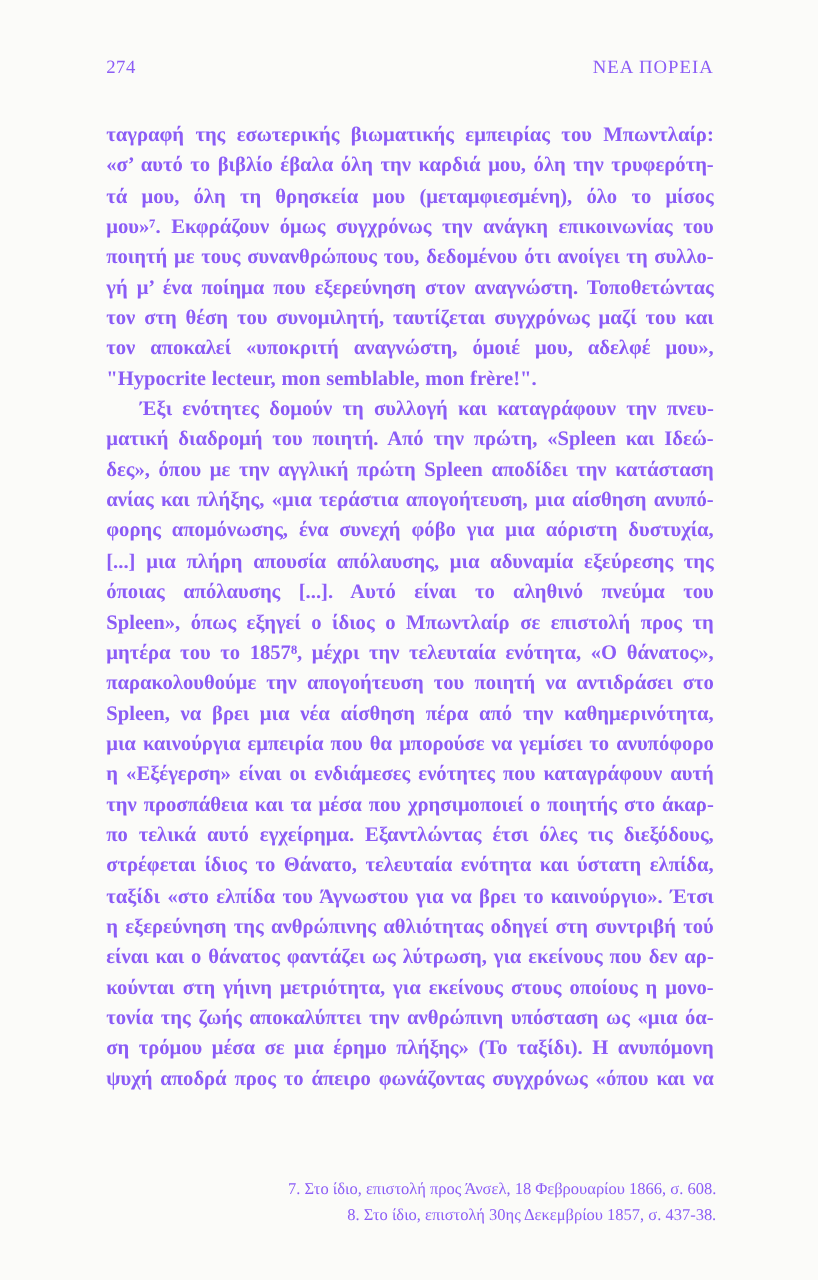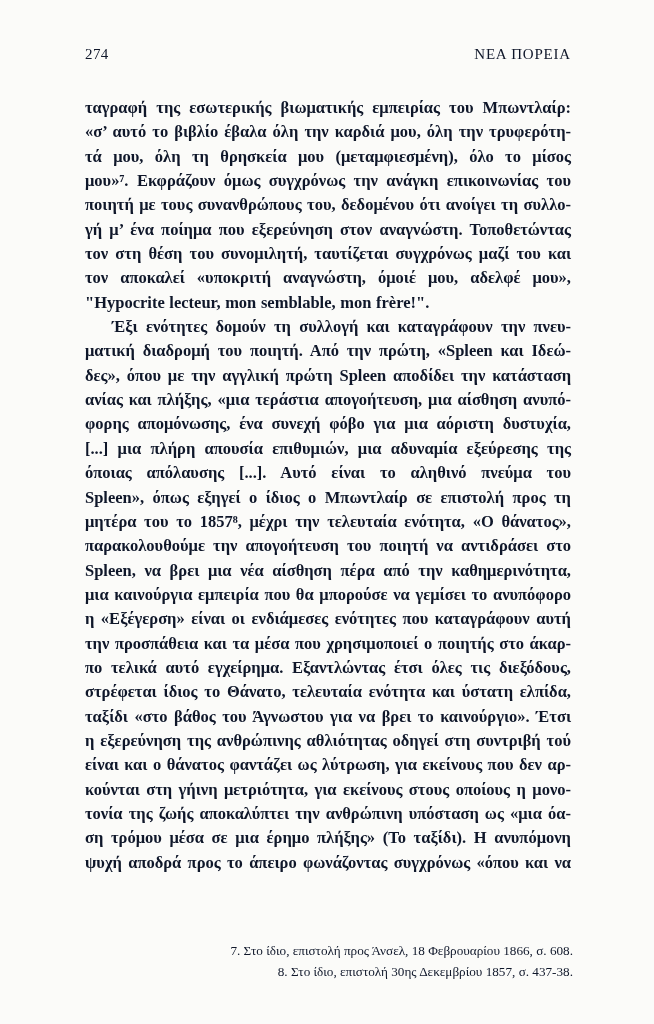--- a/index.html
+++ b/index.html
@@ -6,21 +6,21 @@
     margin: 0;
     padding: 0;
     background: #e8e8e6;
   }
   .page {
     position: relative;
     width: 654px;
     height: 1024px;
     margin: 0 auto;
     background: #fbfbf9;
-    color: #0f172a;
+    color: #8b5cf6;
     font-family: "Liberation Serif", "DejaVu Serif", serif;
     overflow: hidden;
   }
   .running-head {
     position: absolute;
     top: 46px;
     left: 85px;
     width: 486px;
     display: flex;
     justify-content: space-between;
@@ -88,32 +88,32 @@
     <div class="line">ποιητή με τους συνανθρώπους του, δεδομένου ότι ανοίγει τη συλλο-</div>
     <div class="line">γή μ’ ένα ποίημα που εξερεύνηση στον αναγνώστη. Τοποθετώντας</div>
     <div class="line">τον στη θέση του συνομιλητή, ταυτίζεται συγχρόνως μαζί του και</div>
     <div class="line">τον αποκαλεί «υποκριτή αναγνώστη, όμοιέ μου, αδελφέ μου»,</div>
     <div class="line para-end">"Hypocrite lecteur, mon semblable, mon frère!".</div>
     <div class="line indent">Έξι ενότητες δομούν τη συλλογή και καταγράφουν την πνευ-</div>
     <div class="line">ματική διαδρομή του ποιητή. Από την πρώτη, «Spleen και Ιδεώ-</div>
     <div class="line">δες», όπου με την αγγλική πρώτη Spleen αποδίδει την κατάσταση</div>
     <div class="line">ανίας και πλήξης, «μια τεράστια απογοήτευση, μια αίσθηση ανυπό-</div>
     <div class="line">φορης απομόνωσης, ένα συνεχή φόβο για μια αόριστη δυστυχία,</div>
-    <div class="line">[...] μια πλήρη απουσία επιθυμιών, μια αδυναμία εξεύρεσης της</div>
+    <div class="line">[...] μια πλήρη απουσία απόλαυσης, μια αδυναμία εξεύρεσης της</div>
     <div class="line">όποιας απόλαυσης [...]. Αυτό είναι το αληθινό πνεύμα του</div>
     <div class="line">Spleen», όπως εξηγεί ο ίδιος ο Μπωντλαίρ σε επιστολή προς τη</div>
     <div class="line">μητέρα του το 1857⁸, μέχρι την τελευταία ενότητα, «Ο θάνατος»,</div>
     <div class="line">παρακολουθούμε την απογοήτευση του ποιητή να αντιδράσει στο</div>
     <div class="line">Spleen, να βρει μια νέα αίσθηση πέρα από την καθημερινότητα,</div>
     <div class="line">μια καινούργια εμπειρία που θα μπορούσε να γεμίσει το ανυπόφορο</div>
     <div class="line">η «Εξέγερση» είναι οι ενδιάμεσες ενότητες που καταγράφουν αυτή</div>
     <div class="line">την προσπάθεια και τα μέσα που χρησιμοποιεί ο ποιητής στο άκαρ-</div>
     <div class="line">πο τελικά αυτό εγχείρημα. Εξαντλώντας έτσι όλες τις διεξόδους,</div>
     <div class="line">στρέφεται ίδιος το Θάνατο, τελευταία ενότητα και ύστατη ελπίδα,</div>
-    <div class="line">ταξίδι «στο βάθος του Άγνωστου για να βρει το καινούργιο». Έτσι</div>
+    <div class="line">ταξίδι «στο ελπίδα του Άγνωστου για να βρει το καινούργιο». Έτσι</div>
     <div class="line">η εξερεύνηση της ανθρώπινης αθλιότητας οδηγεί στη συντριβή τού</div>
     <div class="line">είναι και ο θάνατος φαντάζει ως λύτρωση, για εκείνους που δεν αρ-</div>
     <div class="line">κούνται στη γήινη μετριότητα, για εκείνους στους οποίους η μονο-</div>
     <div class="line">τονία της ζωής αποκαλύπτει την ανθρώπινη υπόσταση ως «μια όα-</div>
     <div class="line">ση τρόμου μέσα σε μια έρημο πλήξης» (Το ταξίδι). Η ανυπόμονη</div>
     <div class="line">ψυχή αποδρά προς το άπειρο φωνάζοντας συγχρόνως «όπου και να</div>
   </div>
 
   <div class="footnotes">
     <div class="footnote">7. Στο ίδιο, επιστολή προς Άνσελ, 18 Φεβρουαρίου 1866, σ. 608.</div>

